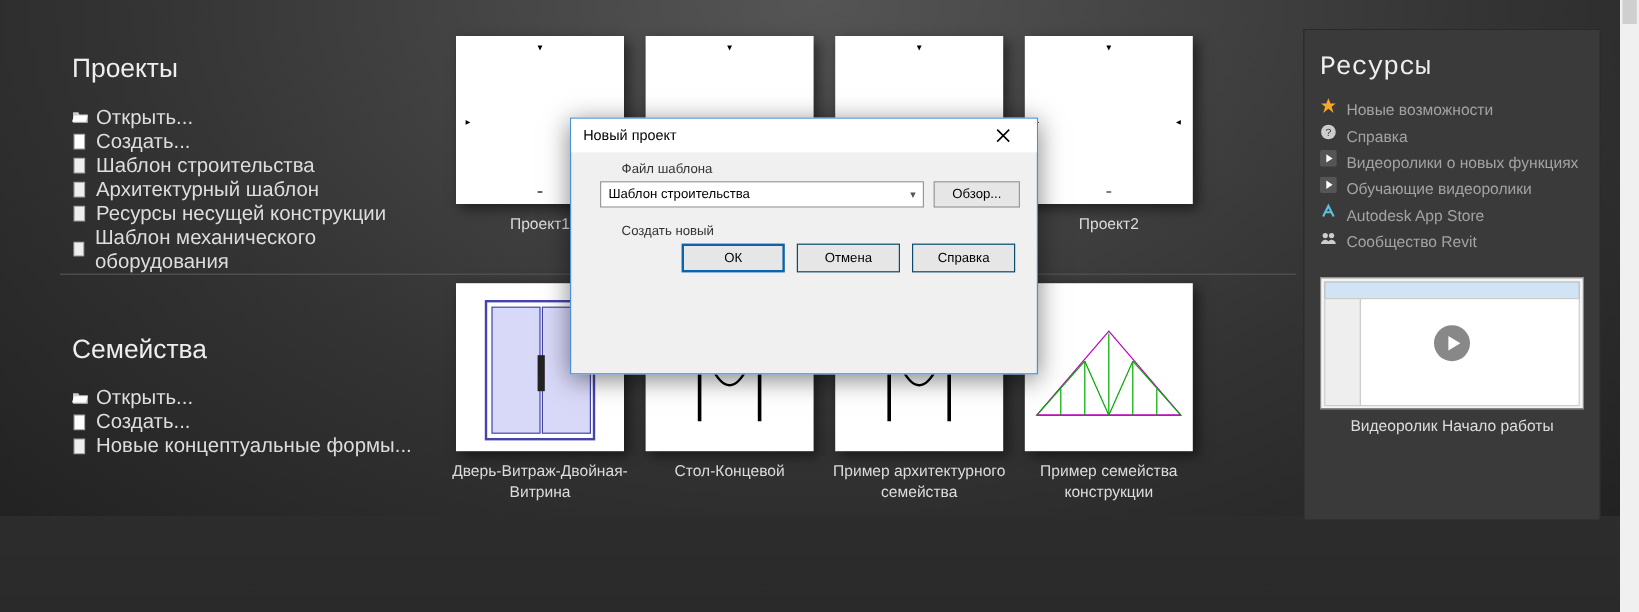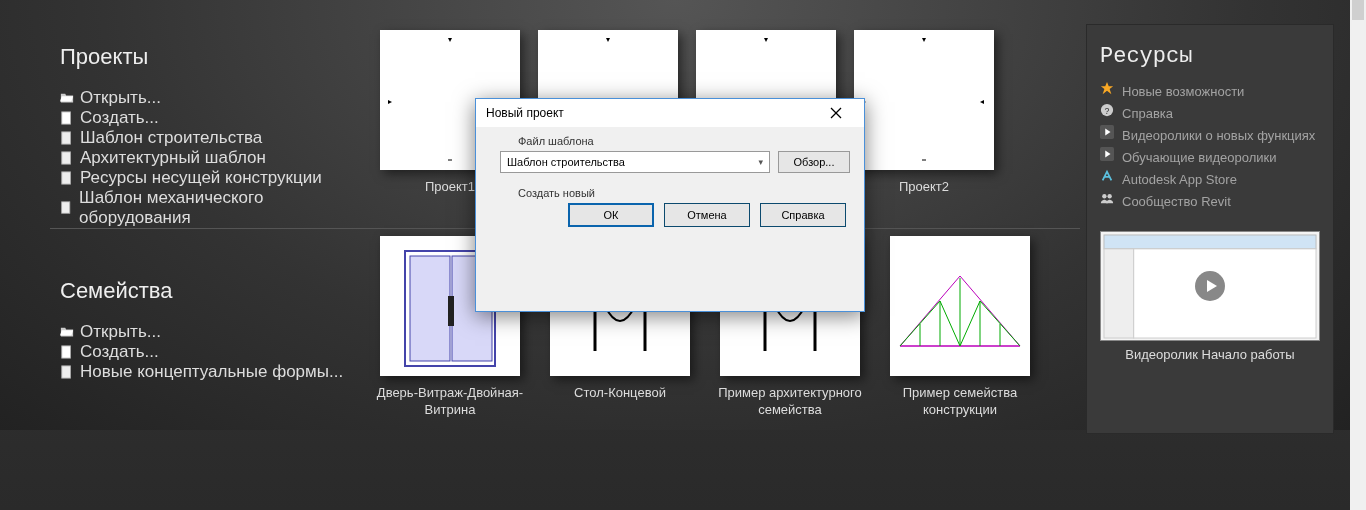--- a/index.html
+++ b/index.html
@@ -32,21 +32,21 @@
     font-size:17px; color:#ddd; line-height:20px; display:flex; align-items:center; gap:6px;
     cursor:pointer;
   }
   .ico { width:14px; height:14px; display:inline-flex; align-items:center; justify-content:center; }
 
   .divider { position:absolute; left:50px; top:228px; width:1030px; height:1px; background:#555;}
 
   .col-left2 { position:absolute; left:60px; top:246px; width:300px;margin-top:32px;}
 
   .thumb-grid { position:absolute; left:380px; top:30px; display:flex; gap:18px;justify-content:center;}
-  .thumb-grid2 { position:absolute; left:380px; top:236px; display:flex; gap:30px;}
+  .thumb-grid2 { position:absolute; left:380px; top:236px; display:flex; gap:18px;}
   .card { width:140px; display:flex; flex-direction:column; align-items:center;}
   .card .tile {
     width:140px; height:140px; background:#fff; box-shadow: 4px 4px 10px rgba(0,0,0,0.5);
     position:relative; cursor:pointer;
   }
   .card .caption { margin-top:8px; font-size:13px; color:#ddd; text-align:center; width:150px; line-height:17px;}
   .tile svg { width:100%; height:100%;}
 
   
   .col-right { position:absolute; right:16px; top:24px; width:248px; height:410px;

